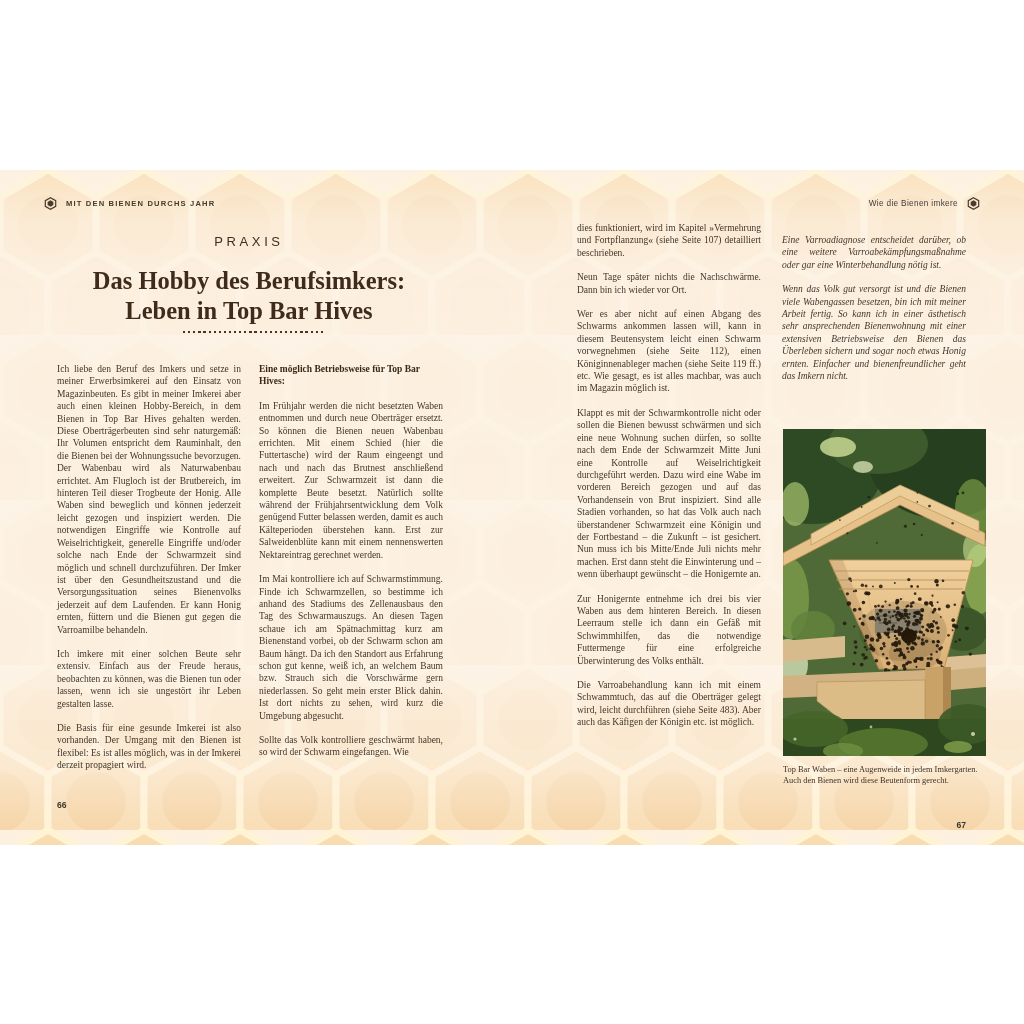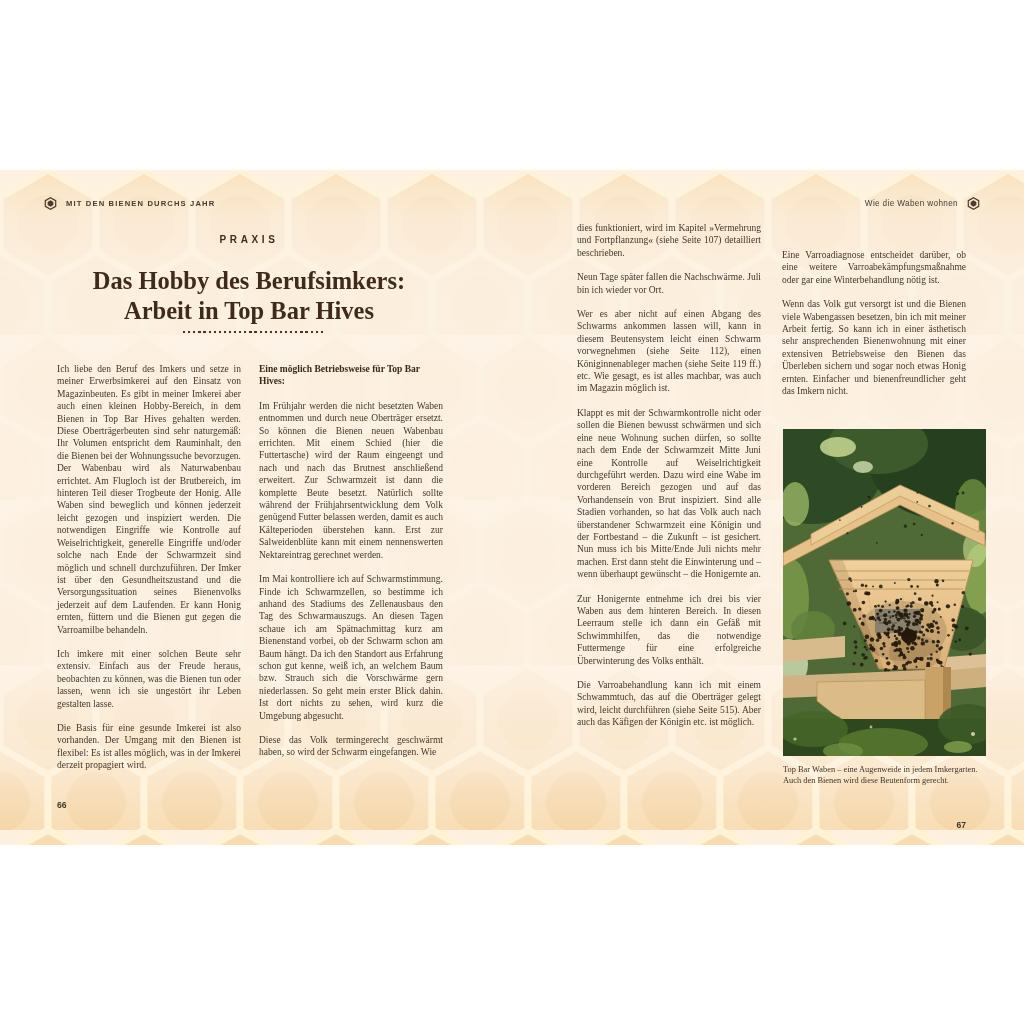--- a/index.html
+++ b/index.html
@@ -22,37 +22,37 @@
 
   .runhead{position:absolute;display:flex;align-items:center;gap:9px;
            font-family:"Liberation Sans",sans-serif;color:#453a2e;}
   .runhead-left{left:44px;top:27px;}
   .runhead-right{right:44px;top:27px;}
   .runhead .rh-label{font-size:7.6px;letter-spacing:1.15px;font-weight:bold;}
   .runhead-right .rh-label{font-weight:normal;font-size:8.2px;letter-spacing:0.35px;color:#3e3e3a;}
   .hexicon{width:13px;height:13px;display:block;}
 
   .kicker{position:absolute;left:57px;top:64px;width:384px;text-align:center;
-          font-family:"Liberation Sans",sans-serif;font-weight:bold;
-          font-size:10px;letter-spacing:3.6px;color:#3f2d20;}
+          font-family:"Liberation Sans",sans-serif;font-weight:normal;
+          font-size:13px;letter-spacing:3.6px;color:#3f2d20;}
   .headline{position:absolute;left:37px;top:96px;width:424px;text-align:center;
             font-family:"Liberation Serif",serif;font-weight:bold;
             font-size:24.5px;line-height:30px;color:#3e2b1c;margin:0;}
   .dotted-rule{position:absolute;left:183px;top:161px;width:142px;height:2.4px;
           background:repeating-linear-gradient(90deg,#4a3326 0 2.2px,transparent 2.2px 5.1px);}
 
   .col{position:absolute;width:184px;font-size:9.5px;line-height:12.4px;
        color:#42362a;text-align:justify;hyphens:auto;}
   .col p{margin:0 0 12px 0;}
   .col p:last-child{margin-bottom:0;}
   .col .lead{font-weight:bold;color:#3a2917;text-align:left;}
   .col-1{left:57px;top:193px;}
   .col-2{left:259px;top:193px;}
   .col-3{left:577px;top:52px;}
-  .col-4{left:782px;top:79px;}
+  .col-4{left:782px;top:64px;font-style:italic;}
 
   .photo{position:absolute;left:783px;top:259px;width:203px;height:327px;}
   .caption{position:absolute;left:783px;top:594px;width:204px;
            font-size:8.4px;line-height:11.4px;color:#3e3226;text-align:left;}
 
   .pagenum{position:absolute;top:630px;font-family:"Liberation Sans",sans-serif;
            font-size:8.6px;font-weight:bold;color:#3f362c;text-align:center;}
   .pagenum-left{left:57px;}
   .pagenum-right{right:58px;margin-top:20px;}
 </style>
@@ -83,54 +83,54 @@
   <div class="content">
 
     <div class="runhead runhead-left">
       <svg class="hexicon" viewBox="0 0 14 14">
         <polygon points="7,0.8 12.6,4 12.6,10 7,13.2 1.4,10 1.4,4" fill="none" stroke="#4a3b2c" stroke-width="1.3"></polygon>
         <polygon points="7,3.6 10.1,5.4 10.1,8.6 7,10.4 3.9,8.6 3.9,5.4" fill="#4a3b2c"></polygon>
       </svg>
       <span class="rh-label">MIT DEN BIENEN DURCHS JAHR</span>
     </div>
     <div class="runhead runhead-right">
-      <span class="rh-label">Wie die Waben wohnen</span>
+      <span class="rh-label">Wie die Bienen imkere</span>
       <svg class="hexicon" viewBox="0 0 14 14">
         <polygon points="7,0.8 12.6,4 12.6,10 7,13.2 1.4,10 1.4,4" fill="none" stroke="#4a3b2c" stroke-width="1.3"></polygon>
         <polygon points="7,3.6 10.1,5.4 10.1,8.6 7,10.4 3.9,8.6 3.9,5.4" fill="#4a3b2c"></polygon>
       </svg>
     </div>
 
     <div class="kicker">PRAXIS</div>
     <h1 class="headline"><span>Das Hobby des Berufsimkers:</span><br>
-      <span>Arbeit in Top Bar Hives</span></h1>
+      <span>Leben in Top Bar Hives</span></h1>
     <div class="dotted-rule"></div>
 
     <div class="col col-1">
         <p>Ich liebe den Beruf des Imkers und setze in meiner Erwerbsimkerei auf den Einsatz von Magazinbeuten. Es gibt in meiner Imkerei aber auch einen kleinen Hobby-Bereich, in dem Bienen in Top Bar Hives gehalten werden. Diese Oberträgerbeuten sind sehr naturgemäß: Ihr Volumen entspricht dem Rauminhalt, den die Bienen bei der Wohnungssuche bevorzugen. Der Wabenbau wird als Naturwabenbau errichtet. Am Flugloch ist der Brutbereich, im hinteren Teil dieser Trogbeute der Honig. Alle Waben sind beweglich und können jederzeit leicht gezogen und inspiziert werden. Die notwendigen Eingriffe wie Kontrolle auf Weiselrichtigkeit, generelle Eingriffe und/oder solche nach Ende der Schwarmzeit sind möglich und schnell durchzuführen. Der Imker ist über den Gesundheitszustand und die Versorgungssituation seines Bienenvolks jederzeit auf dem Laufenden. Er kann Honig ernten, füttern und die Bienen gut gegen die Varroamilbe behandeln.</p>
         <p>Ich imkere mit einer solchen Beute sehr extensiv. Einfach aus der Freude heraus, beobachten zu können, was die Bienen tun oder lassen, wenn ich sie ungestört ihr Leben gestalten lasse.</p>
         <p>Die Basis für eine gesunde Imkerei ist also vorhanden. Der Umgang mit den Bienen ist flexibel: Es ist alles möglich, was in der Imkerei derzeit propagiert wird.</p>
       </div>
 
     <div class="col col-2">
       <p class="lead">Eine möglich Betriebsweise für Top Bar Hives:</p>
       <div>
           <p>Im Frühjahr werden die nicht besetzten Waben entnommen und durch neue Oberträger ersetzt. So können die Bienen neuen Wabenbau errichten. Mit einem Schied (hier die Futtertasche) wird der Raum eingeengt und nach und nach das Brutnest anschließend erweitert. Zur Schwarmzeit ist dann die komplette Beute besetzt. Natürlich sollte während der Frühjahrsentwicklung dem Volk genügend Futter belassen werden, damit es auch Kälteperioden überstehen kann. Erst zur Salweidenblüte kann mit einem nennenswerten Nektareintrag gerechnet werden.</p>
           <p>Im Mai kontrolliere ich auf Schwarmstimmung. Finde ich Schwarmzellen, so bestimme ich anhand des Stadiums des Zellenausbaus den Tag des Schwarmauszugs. An diesen Tagen schaue ich am Spätnachmittag kurz am Bienenstand vorbei, ob der Schwarm schon am Baum hängt. Da ich den Standort aus Erfahrung schon gut kenne, weiß ich, an welchem Baum bzw. Strauch sich die Vorschwärme gern niederlassen. So geht mein erster Blick dahin. Ist dort nichts zu sehen, wird kurz die Umgebung abgesucht.</p>
-          <p>Diese das Volk termingerecht geschwärmt haben, so wird der Schwarm eingefangen. Wie</p>
+          <p>Sollte das Volk kontrolliere geschwärmt haben, so wird der Schwarm eingefangen. Wie</p>
         </div>
     </div>
 
     <div class="col col-3">
         <p>dies funktioniert, wird im Kapitel »Vermehrung und Fortpflanzung« (siehe Seite 107) detailliert beschrieben.</p>
-        <p>Neun Tage später fallen die Nachschwärme. Juli bin ich wieder vor Ort.</p>
+        <p>Neun Tage später nichts die Nachschwärme. Dann bin ich wieder vor Ort.</p>
         <p>Wer es aber nicht auf einen Abgang des Schwarms ankommen lassen will, kann in diesem Beutensystem leicht einen Schwarm vorwegnehmen (siehe Seite 112), einen Königinnenableger machen (siehe Seite 119 ff.) etc. Wie gesagt, es ist alles machbar, was auch im Magazin möglich ist.</p>
         <p>Klappt es mit der Schwarmkontrolle nicht oder sollen die Bienen bewusst schwärmen und sich eine neue Wohnung suchen dürfen, so sollte nach dem Ende der Schwarmzeit Mitte Juni eine Kontrolle auf Weiselrichtigkeit durchgeführt werden. Dazu wird eine Wabe im vorderen Bereich gezogen und auf das Vorhandensein von Brut inspiziert. Sind alle Stadien vorhanden, so hat das Volk auch nach überstandener Schwarmzeit eine Königin und der Fortbestand – die Zukunft – ist gesichert. Nun muss ich bis Mitte/Ende Juli nichts mehr machen. Erst dann steht die Einwinterung und – wenn überhaupt gewünscht – die Honigernte an.</p>
         <p>Zur Honigernte entnehme ich drei bis vier Waben aus dem hinteren Bereich. In diesen Leerraum stelle ich dann ein Gefäß mit Schwimmhilfen, das die notwendige Futtermenge für eine erfolgreiche Überwinterung des Volks enthält.</p>
-        <p>Die Varroabehandlung kann ich mit einem Schwammtuch, das auf die Oberträger gelegt wird, leicht durchführen (siehe Seite 515). Aber auch das Käfigen der Königin etc. ist möglich.</p>
+        <p>Die Varroabehandlung kann ich mit einem Schwammtuch, das auf die Oberträger gelegt wird, leicht durchführen (siehe Seite 483). Aber auch das Käfigen der Königin etc. ist möglich.</p>
       </div>
 
     <div class="col col-4">
         <p>Eine Varroadiagnose entscheidet darüber, ob eine weitere Varroabekämpfungsmaßnahme oder gar eine Winterbehandlung nötig ist.</p>
         <p>Wenn das Volk gut versorgt ist und die Bienen viele Wabengassen besetzen, bin ich mit meiner Arbeit fertig. So kann ich in einer ästhetisch sehr ansprechenden Bienenwohnung mit einer extensiven Betriebsweise den Bienen das Überleben sichern und sogar noch etwas Honig ernten. Einfacher und bienenfreundlicher geht das Imkern nicht.</p>
       </div>
 
     <svg class="photo" viewBox="0 0 203 327" preserveAspectRatio="none">
       <defs>
         <linearGradient id="wood" x1="0" y1="0" x2="0" y2="1">

